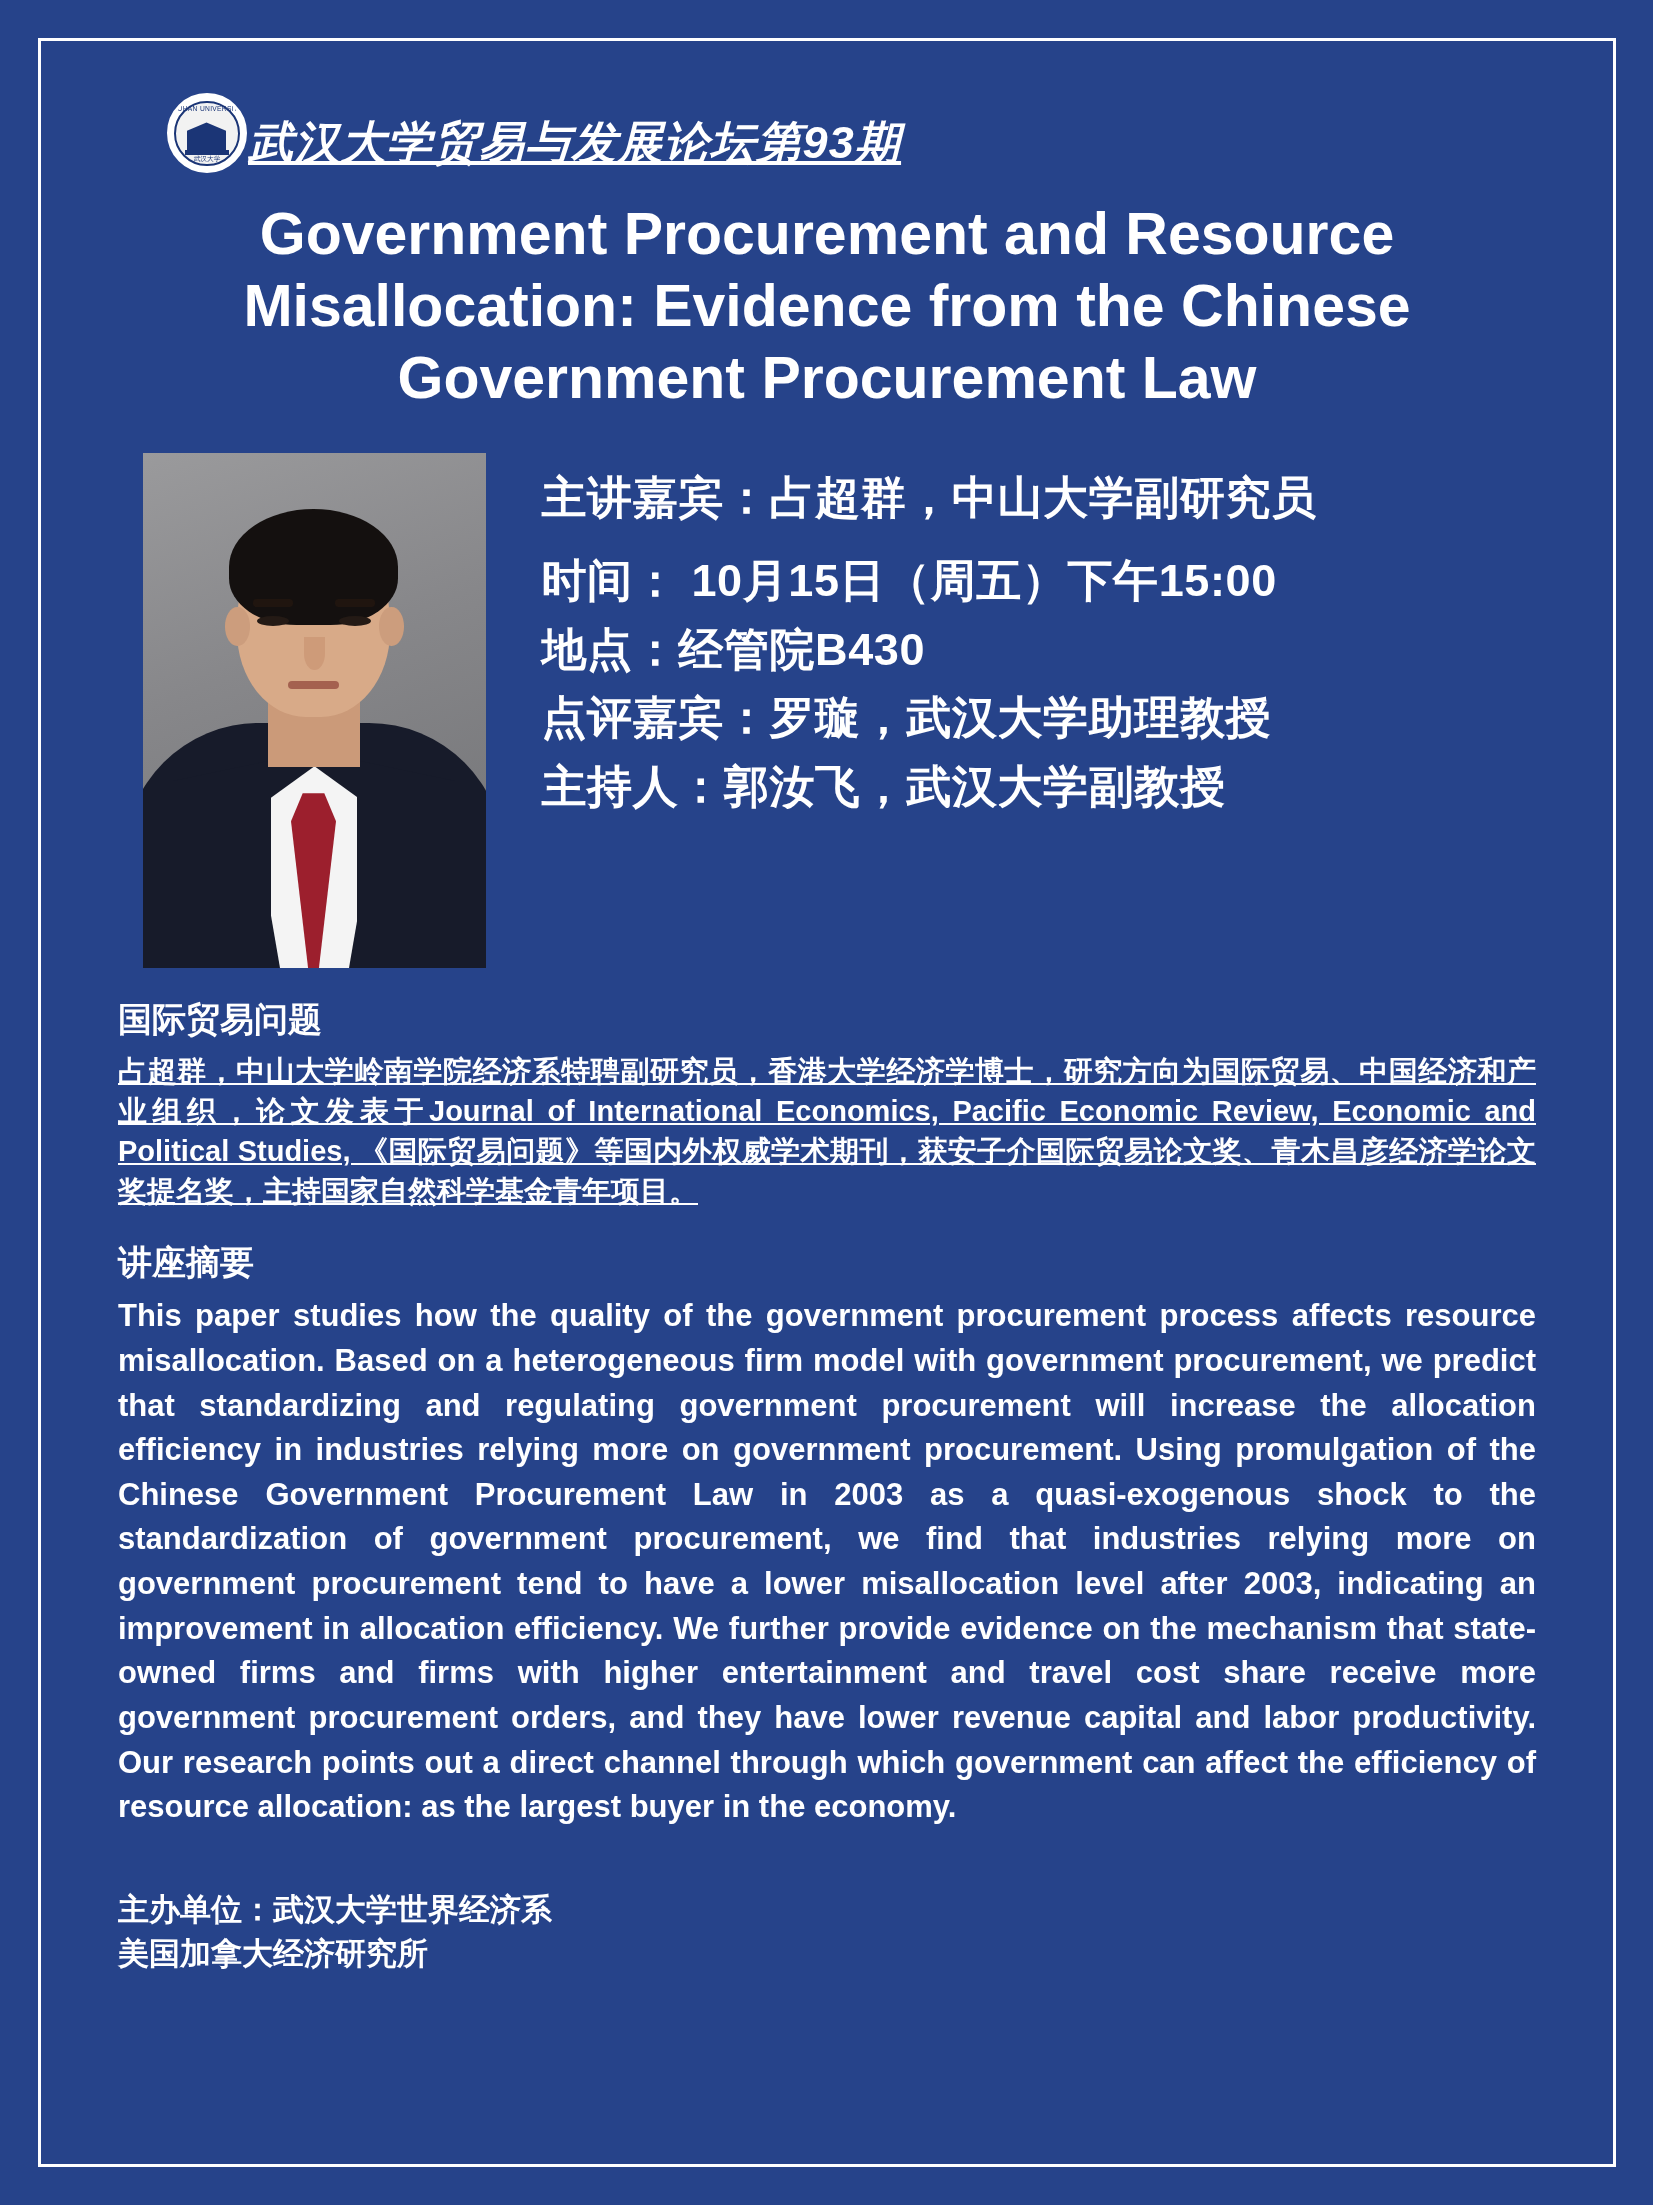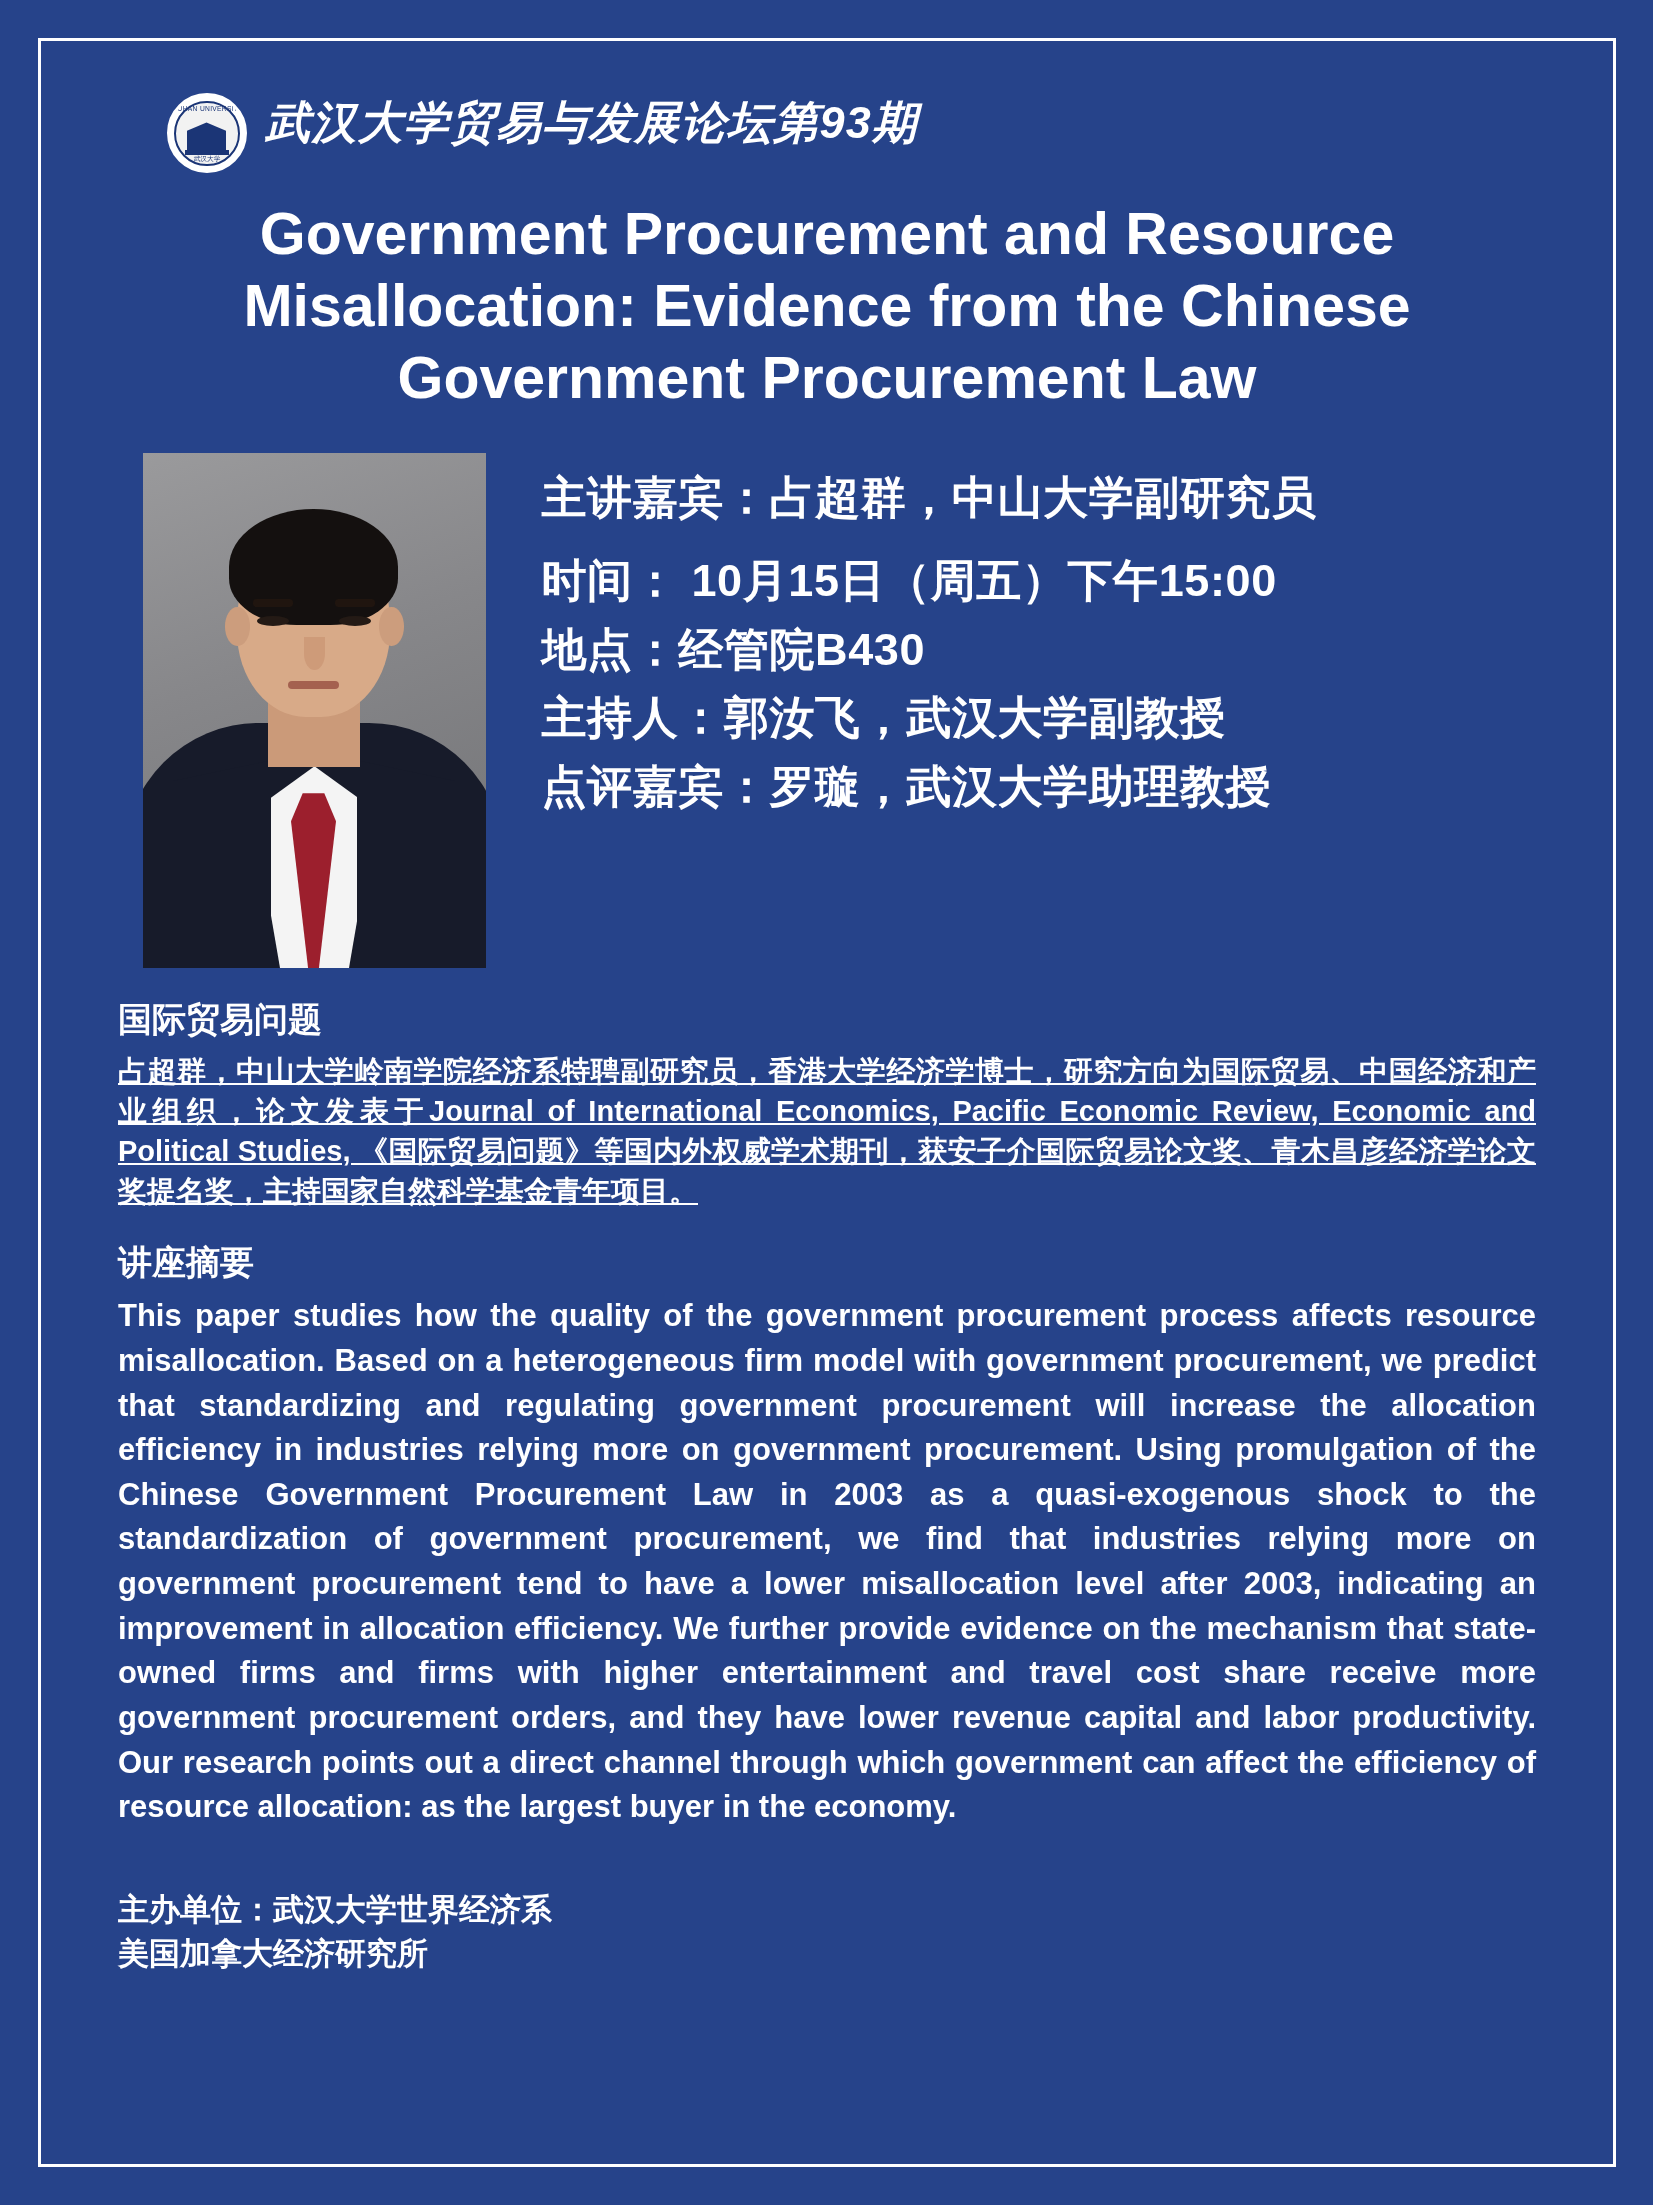--- a/index.html
+++ b/index.html
@@ -34,24 +34,25 @@
   .content {
     position: relative;
     z-index: 3;
     padding: 37px 80px 0 80px;
     box-sizing: border-box;
   }
 
   
   .header-row {
     display: flex;
-    align-items: flex-start;
-    gap: 18px;
+    align-items: flex-end;
+    gap: 1px;
     margin-top: 18.4px;
     margin-left: 49px;
+    text-decoration: underline;
   }
   .logo {
     width: 80px;
     height: 80px;
     border-radius: 50%;
     background: #ffffff;
     position: relative;
     flex: 0 0 auto;
     border: 3.1px solid #ffffff;
     box-sizing: border-box;
@@ -356,22 +357,22 @@
         <div class="eye-l"></div>
         <div class="eye-r"></div>
         <div class="nose"></div>
         <div class="mouth"></div>
       </div>
 
       <div class="details">
         <div class="line">主讲嘉宾：占超群，中山大学副研究员</div>
         <div class="line gap">时间： 10月15日（周五）下午15:00</div>
         <div class="line">地点：经管院B430</div>
+        <div class="line">点评嘉宾：罗璇，武汉大学助理教授</div>
         <div class="line">主持人：郭汝飞，武汉大学副教授</div>
-        <div class="line">点评嘉宾：罗璇，武汉大学助理教授</div>
       </div>
     </div>
 
     <div class="section">
       <div class="section-heading">国际贸易问题</div>
       <div class="bio-text">占超群，中山大学岭南学院经济系特聘副研究员，香港大学经济学博士，研究方向为国际贸易、中国经济和产业组织，论文发表于Journal of International Economics, Pacific Economic Review, Economic and Political Studies, 《国际贸易问题》等国内外权威学术期刊，获安子介国际贸易论文奖、青木昌彦经济学论文奖提名奖，主持国家自然科学基金青年项目。</div>
     </div>
 
     <div class="section">
       <div class="abstract-heading">讲座摘要</div>

